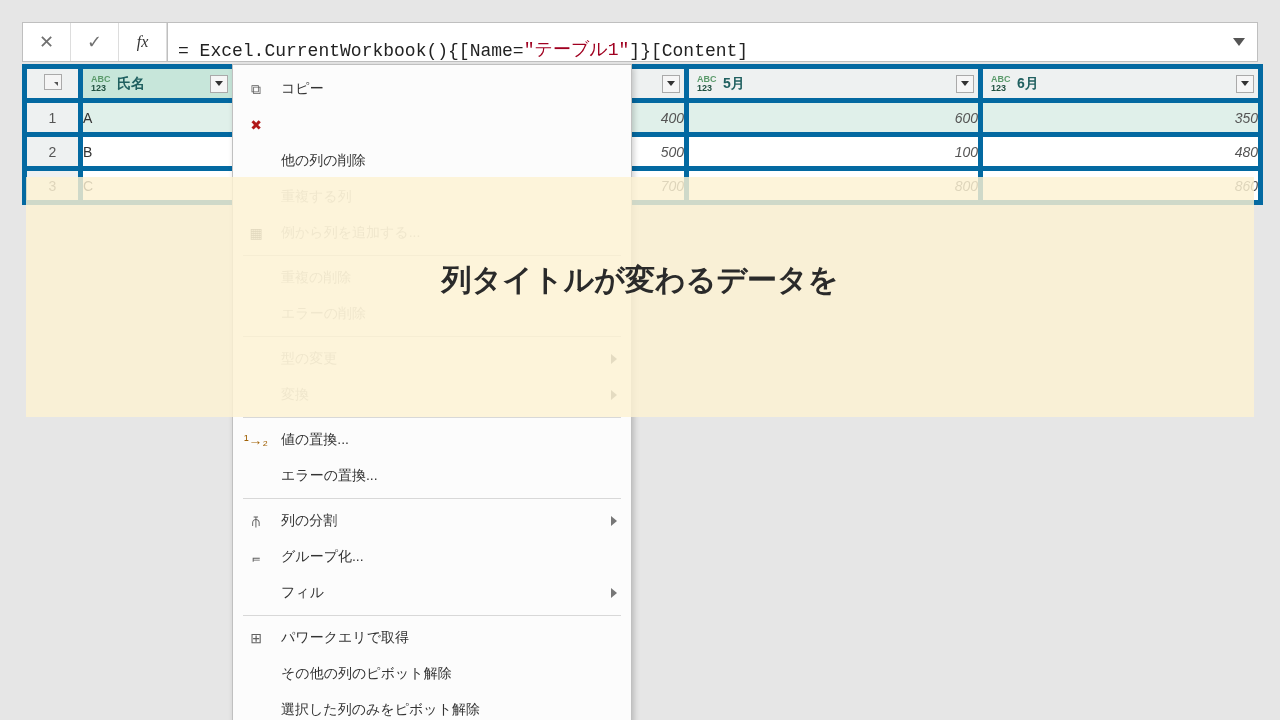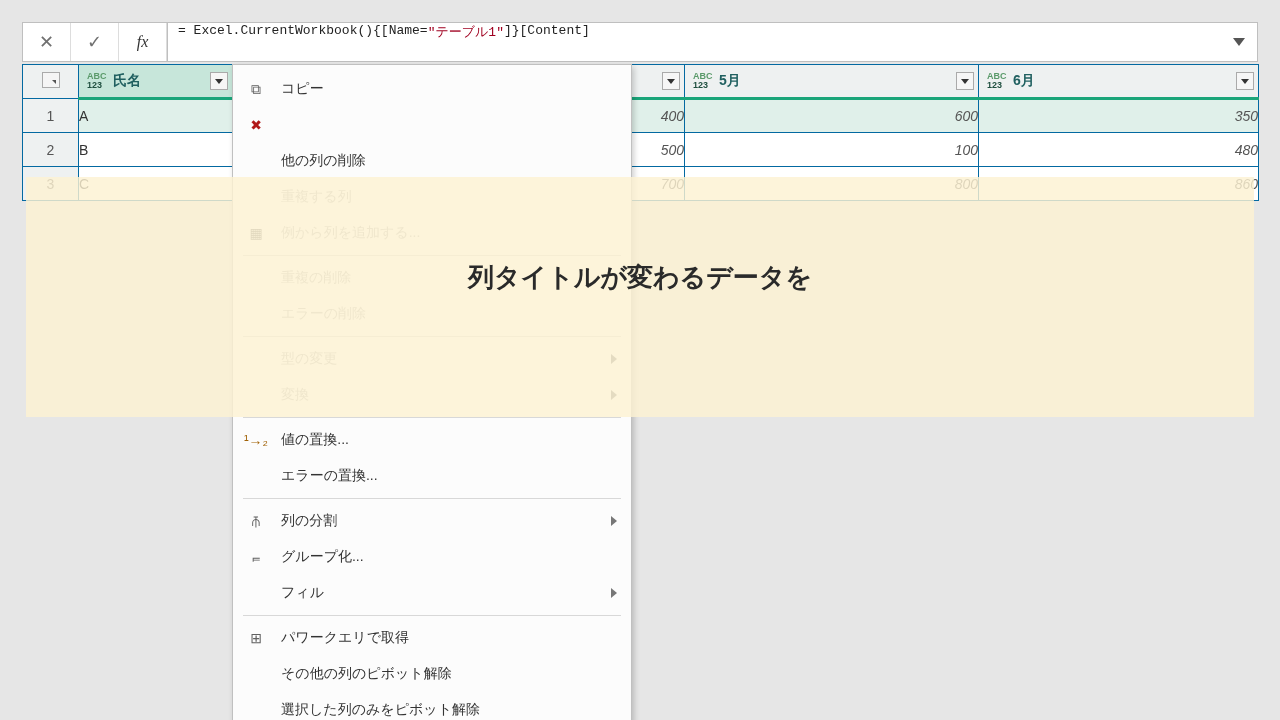--- a/index.html
+++ b/index.html
@@ -38,24 +38,24 @@
     border-right: 1px solid #ddd;
     color: #707070;
     font-size: 18px;
   }
   .fb-cancel { color: #707070; }
   .fb-confirm { color: #707070; }
   .fb-fx { font-style: italic; font-family: "Times New Roman", serif; font-size: 16px; color:#333; }
   .fb-input {
     flex: 1;
     display: flex;
-    align-items: flex-start;
+    align-items: flex-end;
     padding: 0 10px;
     font-family: Consolas, "Courier New", monospace;
-    font-size: 13px;
+    font-size: 18px;
     color: #222;
     border-left: 1px solid #bfbfbf;
     white-space: pre;
   }
   .fb-input .kw { color: #a00020; }
   .fb-expand {
     width: 36px;
     display:flex; align-items:center; justify-content:center;
   }
   .chev-down {
@@ -64,21 +64,21 @@
 
   
   .grid {
     margin-top: 2px;
     border-collapse: collapse;
     width: 100%;
     table-layout: fixed;
     background:#fff;
   }
   .grid th, .grid td {
-    border: 1px solid #0369a1;
+    border: 5px solid #0369a1;
     height: 34px;
     padding: 0;
     text-align: left;
     position: relative;
   }
   .rownum-head, .rownum {
     width: 56px;
     background: #eef1f1;
     text-align: center !important;
     color: #555;
@@ -144,21 +144,21 @@
     height:240px;
     background: rgba(253, 241, 210, 0.82);
     pointer-events:none;
   }
   .overlay-text {
     position:absolute;
     left:0; right:0; top:235px;
     text-align:center;
     font-weight:700;
     color:#2a2a2a;
-    font-size:26px;
+    font-size:30px;
     line-height:1.55;
   }
 </style>
 </head>
 <body>
 
 <div class="canvas">
 
   <div class="formula-bar">
     <div class="fb-btn fb-cancel">✕</div>

